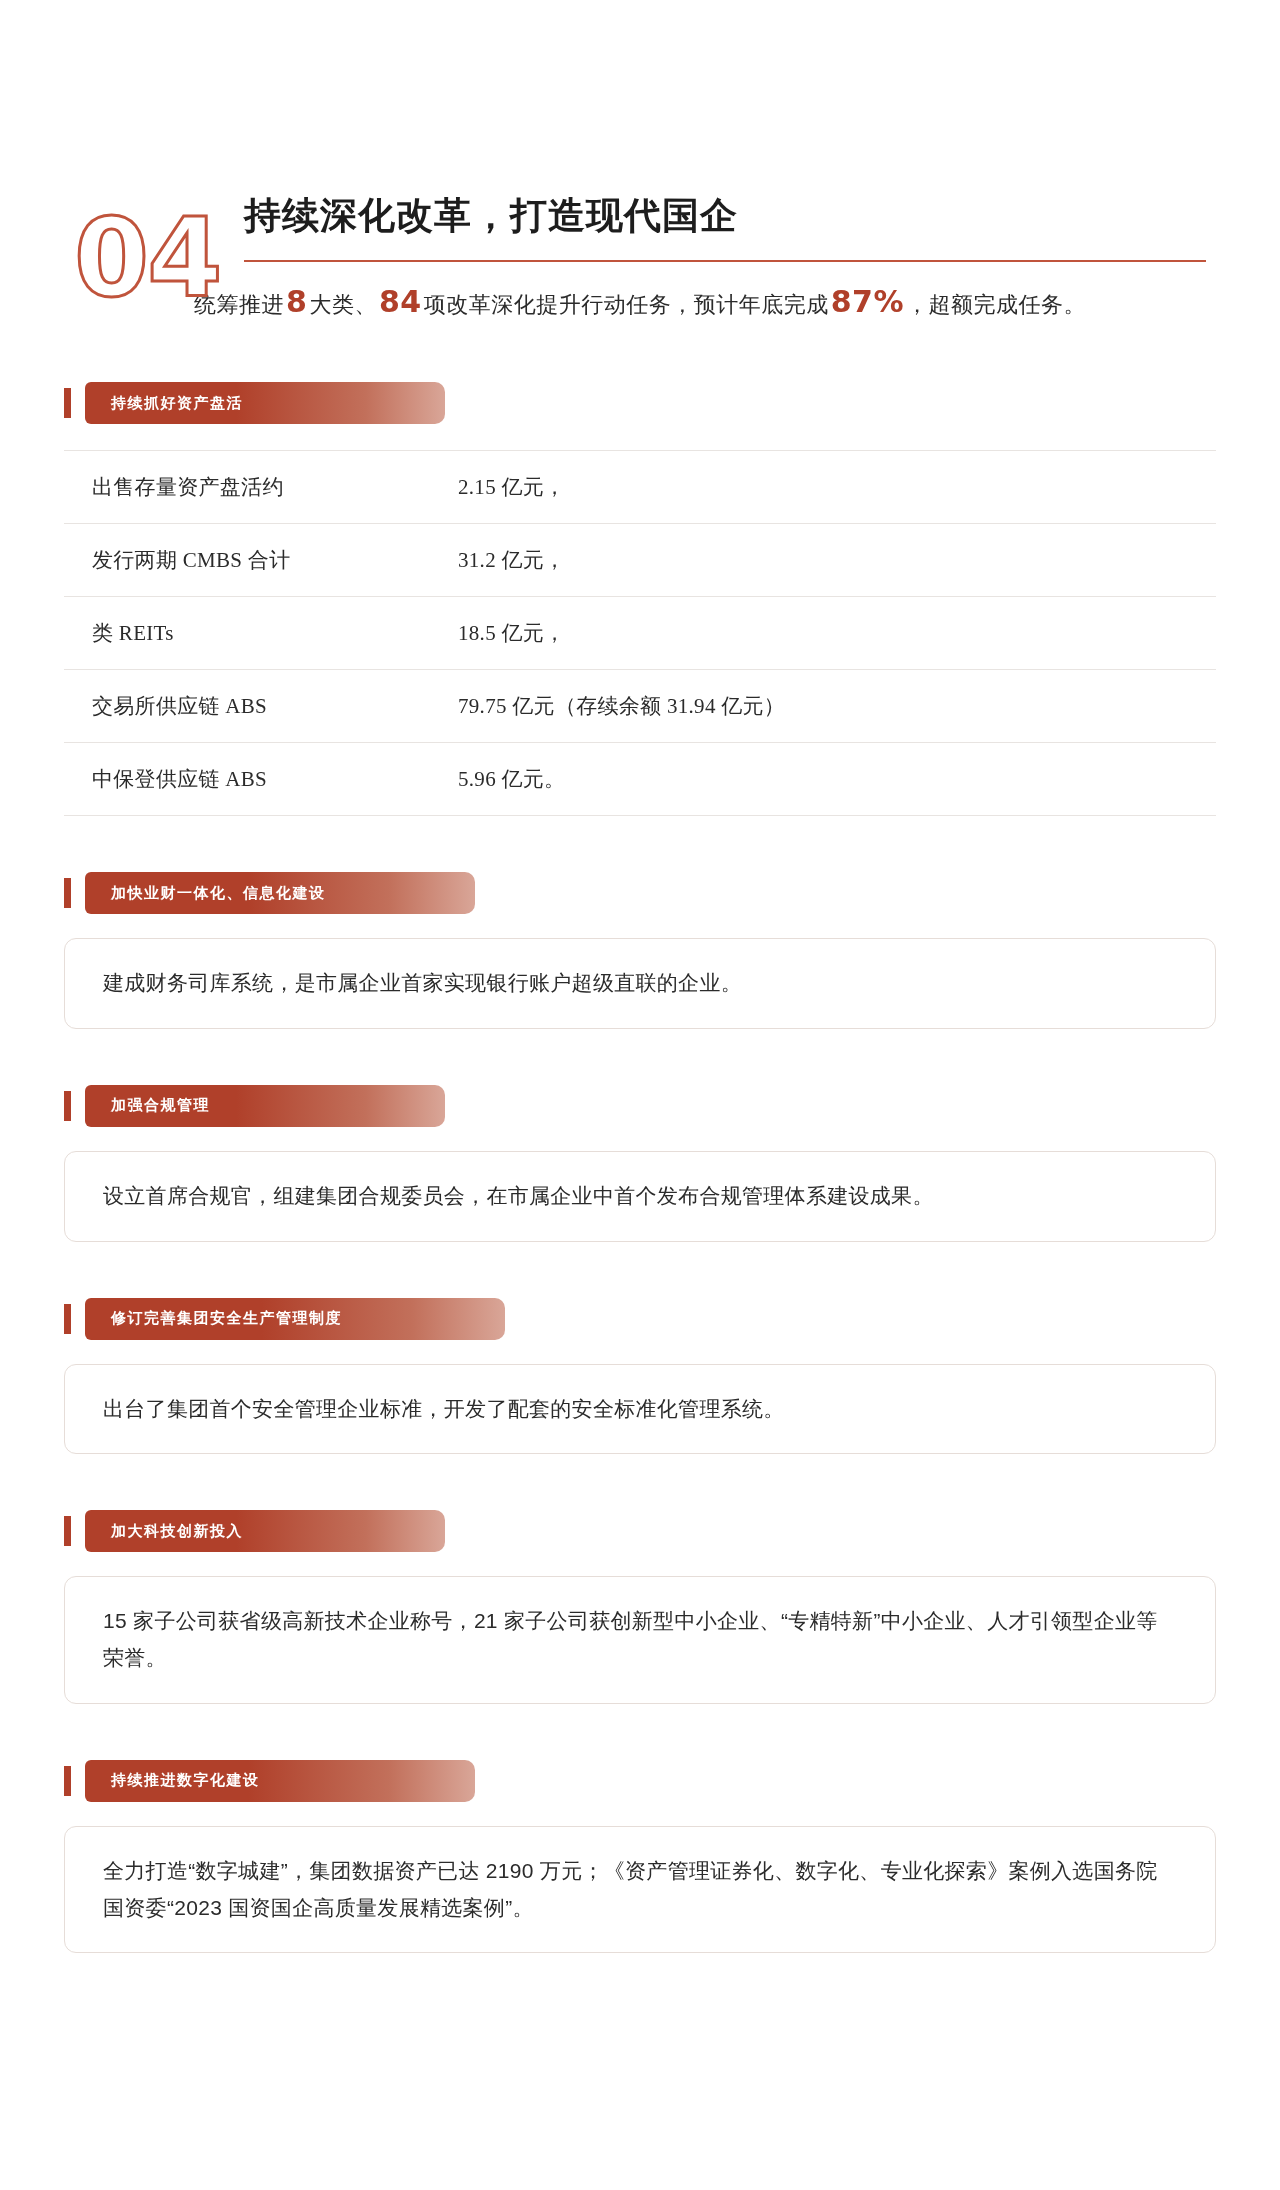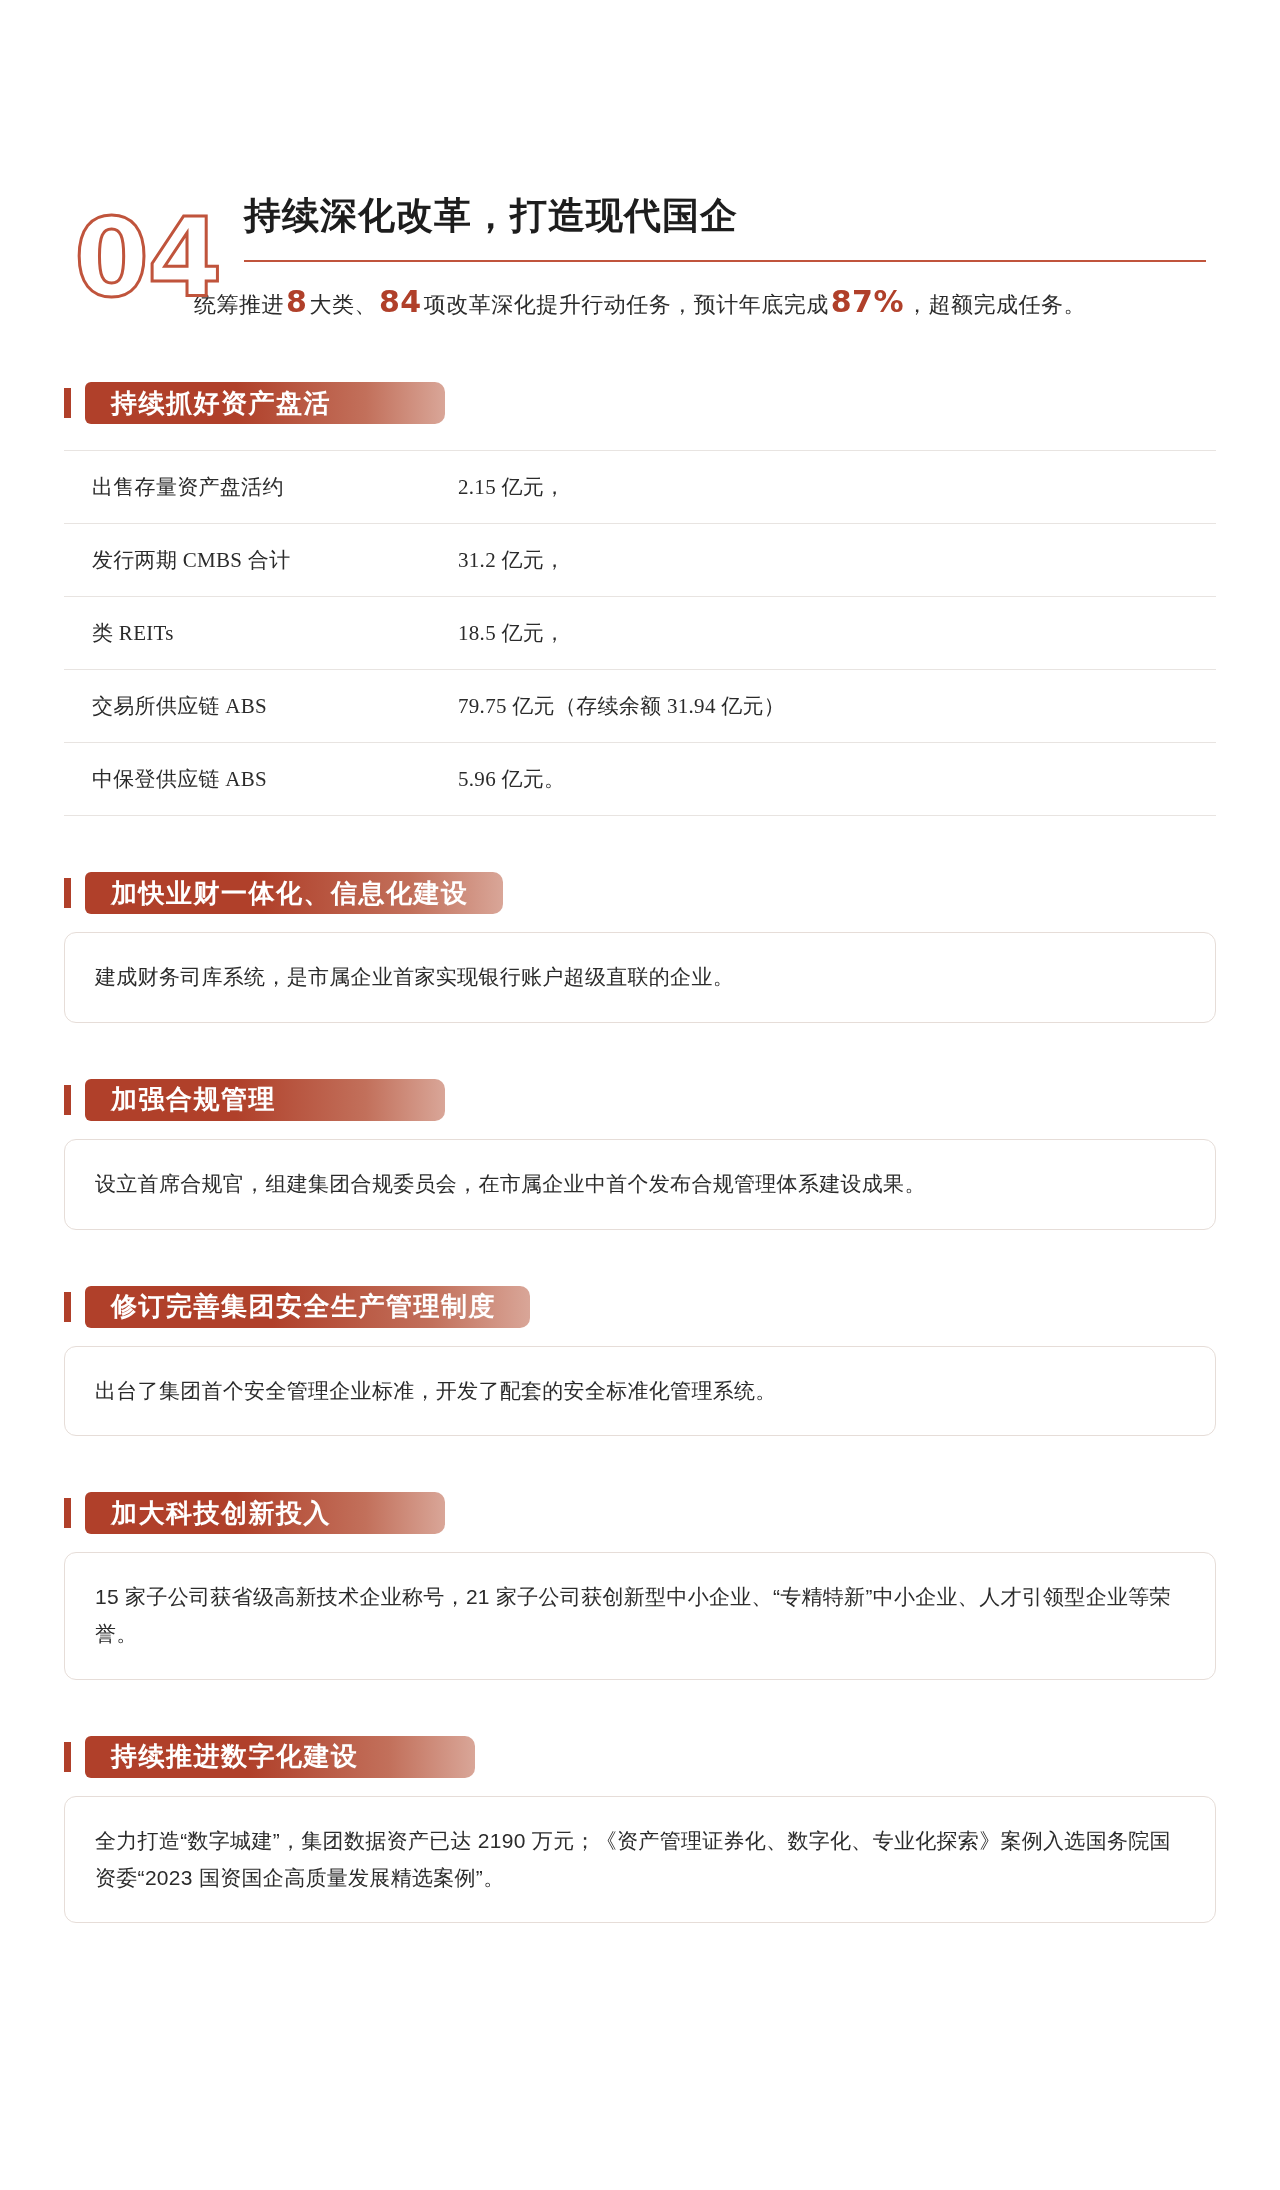--- a/index.html
+++ b/index.html
@@ -95,21 +95,21 @@
     flex: 0 0 auto;
   }
   .banner-pill {
     display: inline-flex;
     align-items: center;
     height: 42px;
     padding: 0 34px 0 26px;
     background: linear-gradient(90deg, #b0402a 0%, #b0402a 42%, #c2705b 78%, #d9a698 100%);
     border-radius: 6px 10px 10px 6px;
     color: #ffffff;
-    font-size: 26px;
+    font-size: 15px;
     font-weight: bold;
     letter-spacing: 1.5px;
     white-space: nowrap;
   }
   .banner-pill.w-narrow { min-width: 300px; }
   .banner-pill.w-mid    { min-width: 330px; }
   .banner-pill.w-wide   { min-width: 360px; }
 
   
   .table {
@@ -124,24 +124,24 @@
     padding: 22px 6px;
     border-bottom: 1px solid #e8e4e1;
     letter-spacing: 0.3px;
   }
   .table tr:first-child td { border-top: 1px solid #e8e4e1; }
   .table td.label { width: 330px; padding-left: 28px; }
   .table td.value { padding-left: 30px; }
 
   
   .card {
-    margin-top: 18px;
+    margin-top: 24px;
     border: 1px solid #e6ddd8;
     border-radius: 12px;
-    padding: 26px 30px;
+    padding: 26px 38px;
     font-size: 21px;
     line-height: 1.75;
     color: #2b2b2b;
     letter-spacing: 0.3px;
   }
   .block { margin-bottom: 10px; }
   .spacer-bottom { height: 120px; }
 </style>
 </head>
 <body>

